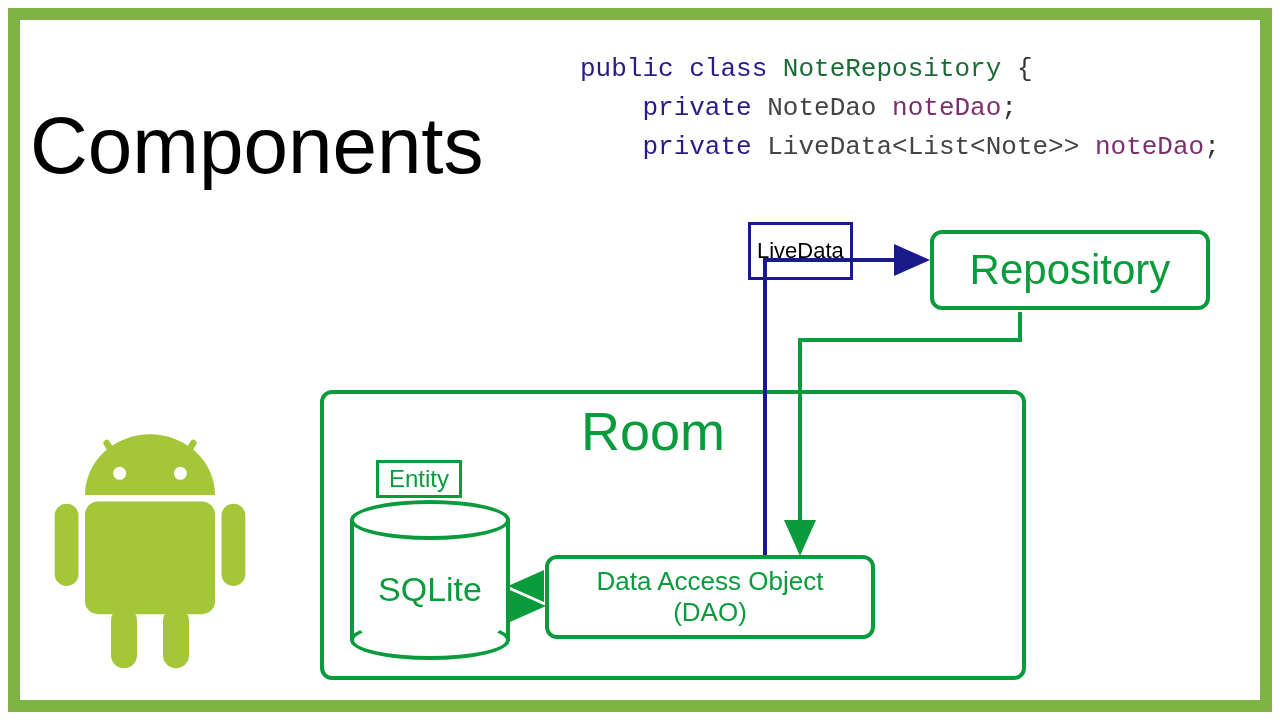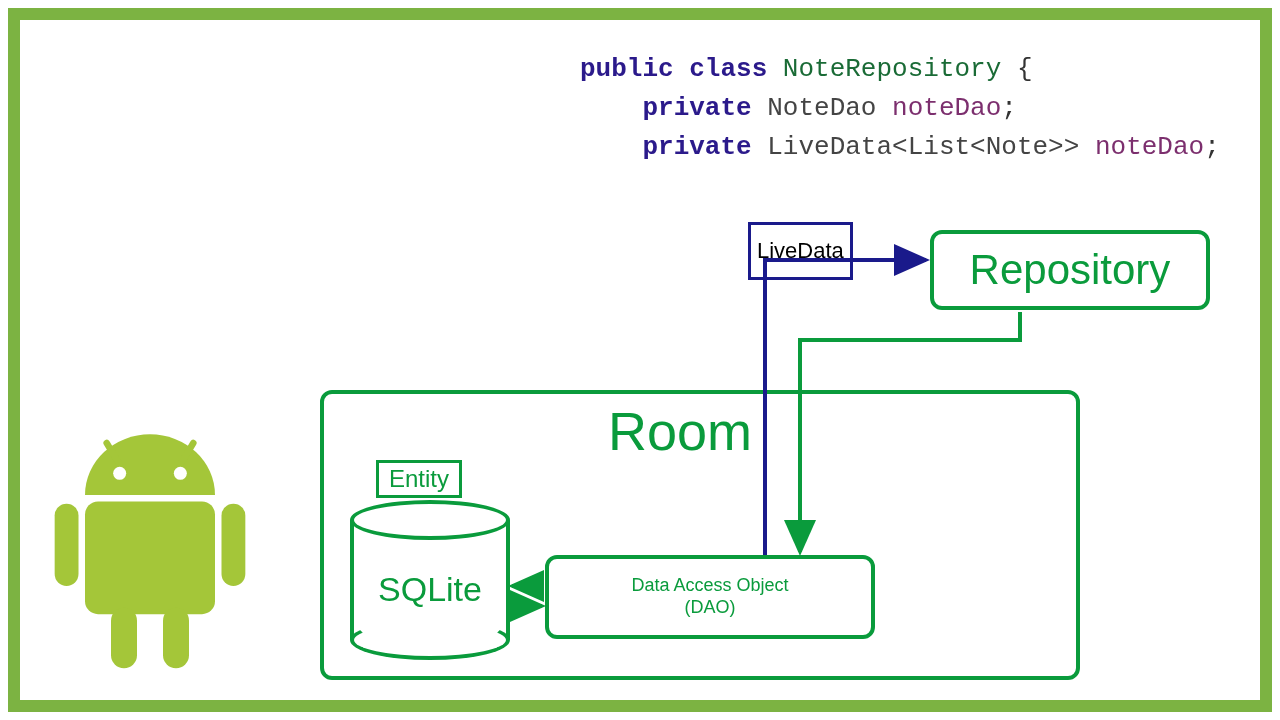--- a/index.html
+++ b/index.html
@@ -27,21 +27,21 @@
     }
     .code {
       position: absolute;
       top: 50px;
       left: 580px;
       font-family: Consolas, "Courier New", monospace;
       font-size: 26px;
       line-height: 1.5;
       white-space: pre;
     }
-    .kw { color: #2b1a8b; font-weight: bold; }
+    .kw { color: #2b1a8b; font-weight: normal; }
     .cls { color: #1a6b36; }
     .typ { color: #444; }
     .fld { color: #7c2f6e; }
     .pun { color: #333; }
     
     .android {
       position: absolute;
       left: 40px;
       bottom: 30px;
       width: 220px;
@@ -65,21 +65,21 @@
       display: flex;
       align-items: center;
       justify-content: center;
       text-align: center;
     }
     
     .room-container {
       position: absolute;
       top: 170px;
       left: 20px;
-      width: 760px;
+      width: 706px;
       height: 290px;
       border: 4px solid #0a9b3c;
       border-radius: 12px;
     }
     .room-label {
       position: absolute;
       top: 6px;
       left: 0;
       right: 40px;
       text-align: center;
@@ -160,39 +160,40 @@
       text-align: center;
       color: #0a9b3c;
       font-size: 34px;
     }
     
     .dao-box {
       top: 335px;
       left: 245px;
       width: 330px;
       height: 84px;
-      font-size: 18px;
+      font-size: 26px;
       line-height: 1.2;
     }
     
     svg.overlay {
       position: absolute;
       top: 0; left: 0;
       width: 940px;
       height: 470px;
       pointer-events: none;
     }
   </style>
 </head>
 <body>
 
 <div class="frame"></div>
 
 <div class="title">
   <br>
+  <span>Components</span>
 </div>
 
 <div class="code"><span class="kw">public</span> <span class="kw">class</span> <span class="cls">NoteRepository</span> <span class="pun">{</span>
     <span class="kw">private</span> <span class="typ">NoteDao</span> <span class="fld">noteDao</span><span class="pun">;</span>
     <span class="kw">private</span> <span class="typ">LiveData&lt;List&lt;Note&gt;&gt;</span> <span class="fld">noteDao</span><span class="pun">;</span></div>
 
 <div class="android">
   <svg viewBox="0 0 100 120" width="220" height="260">
     <g fill="#a4c639">
 

